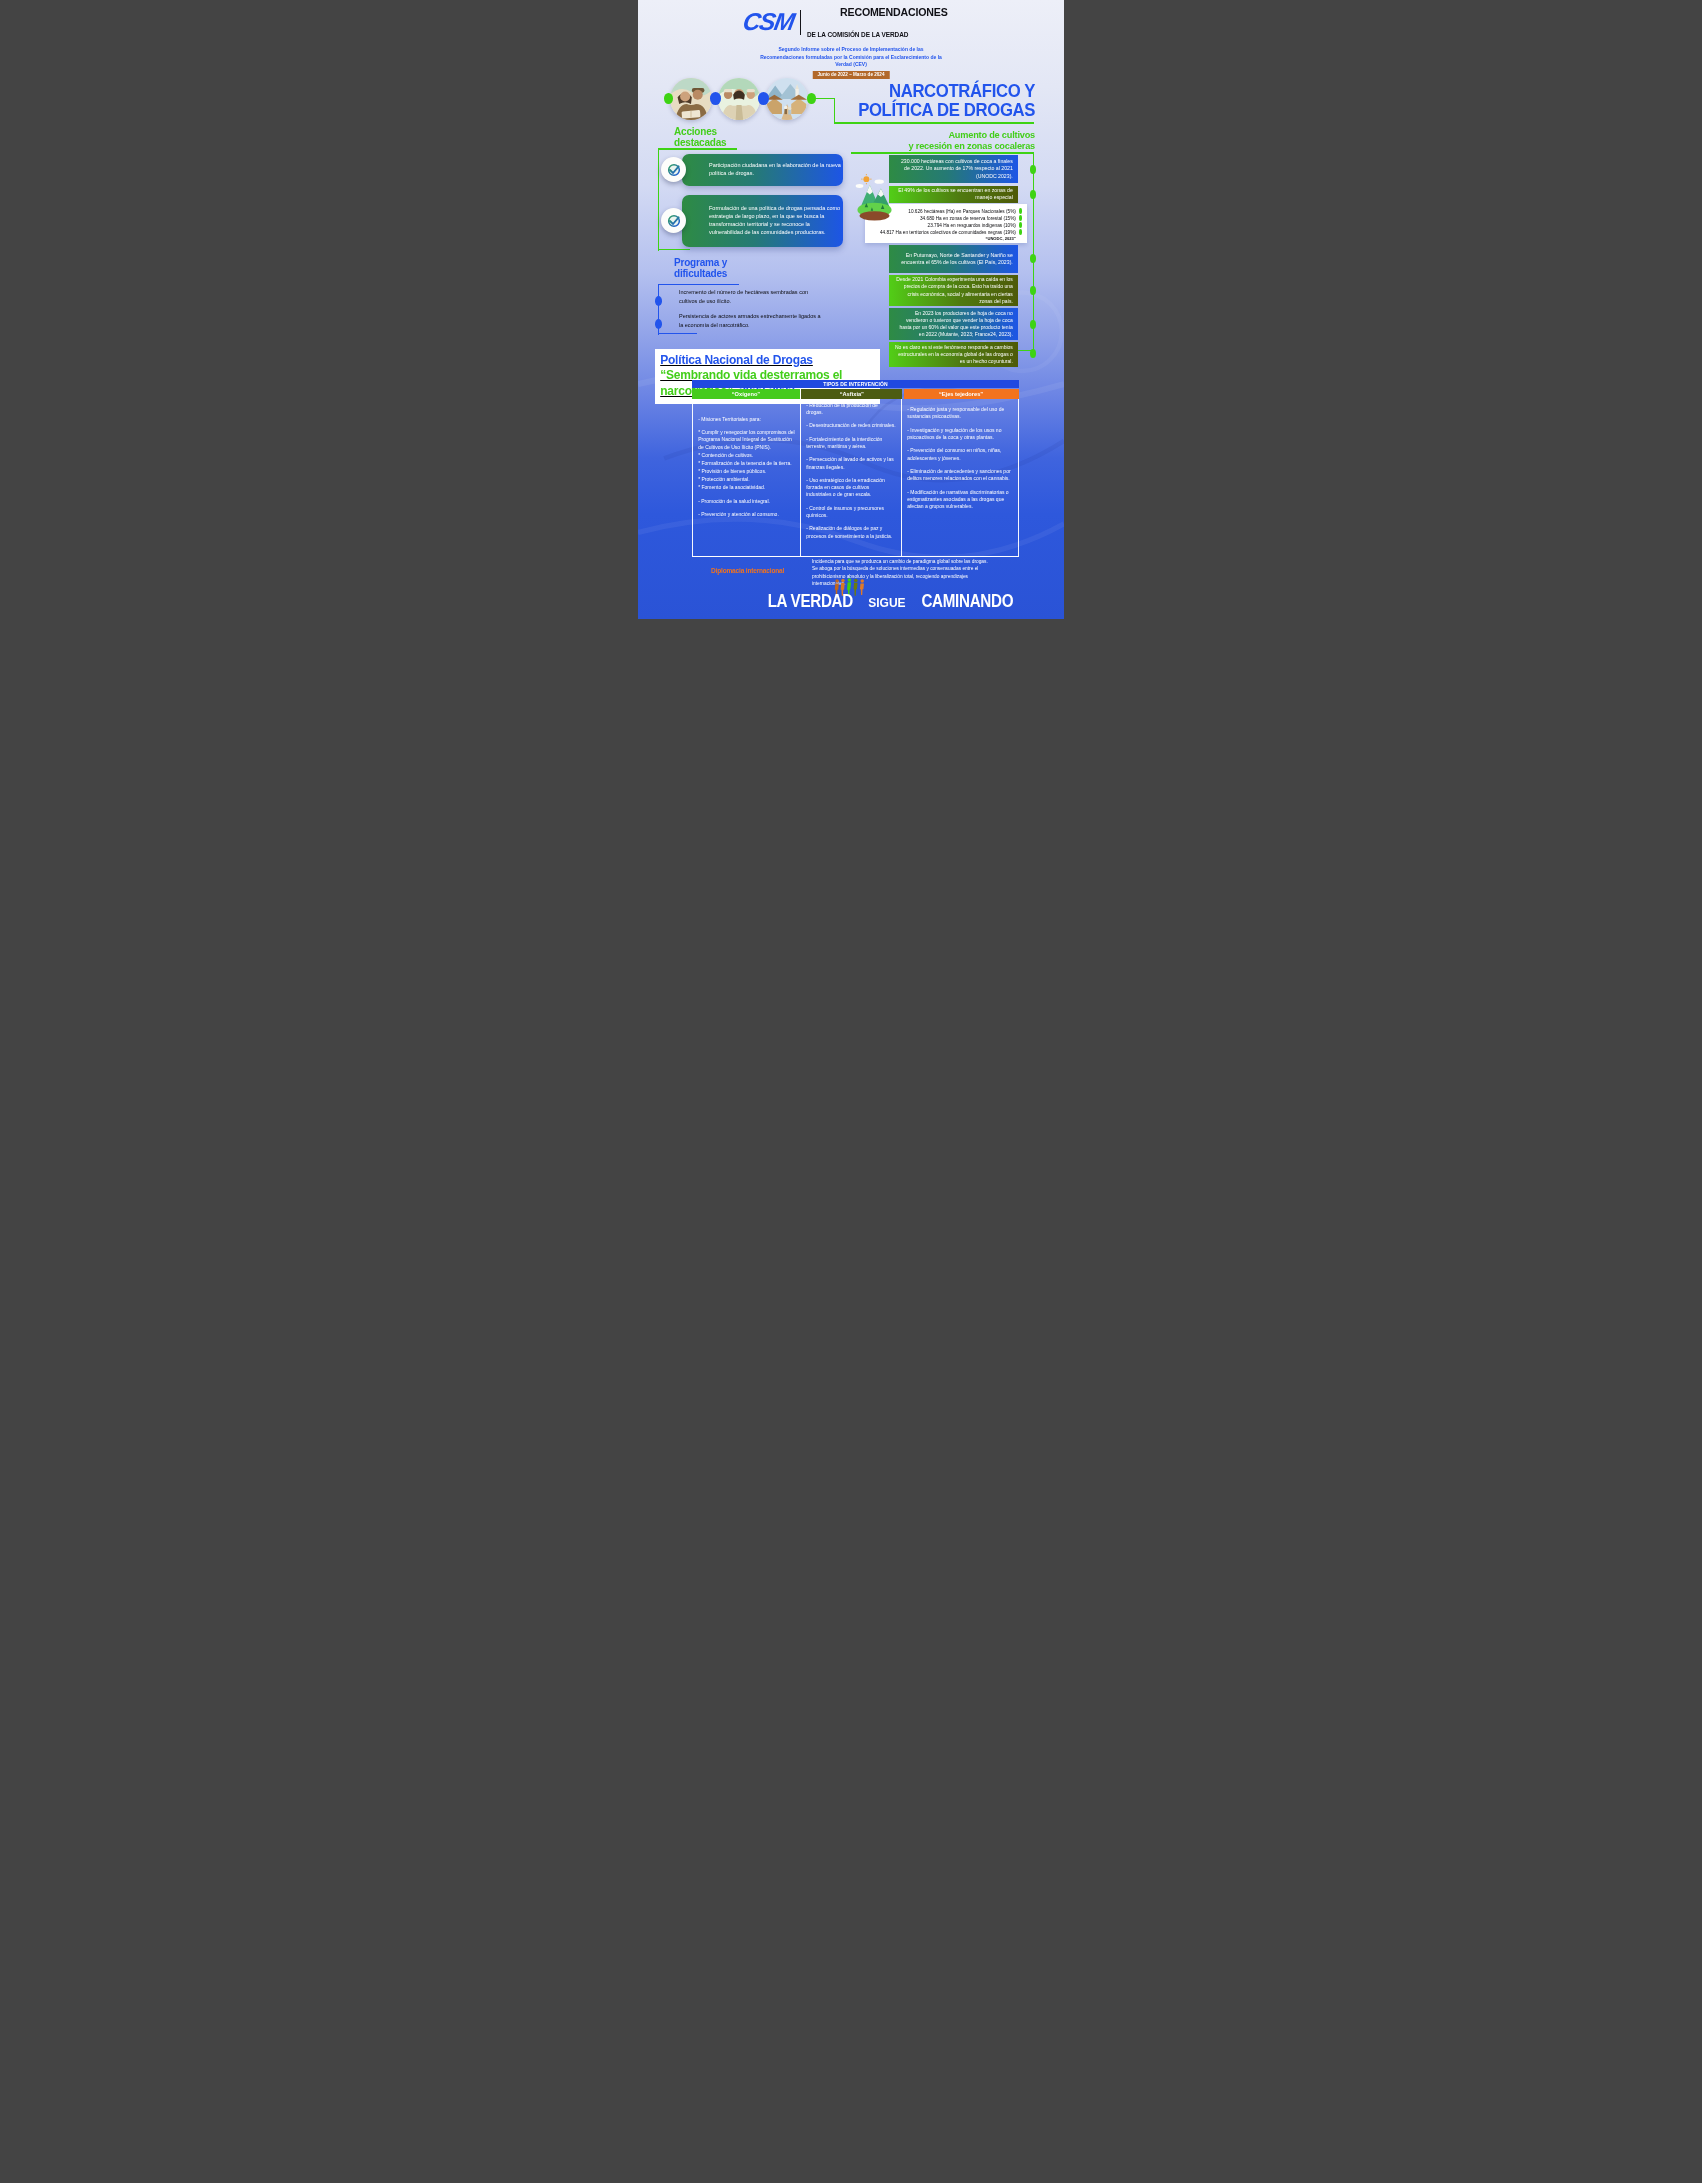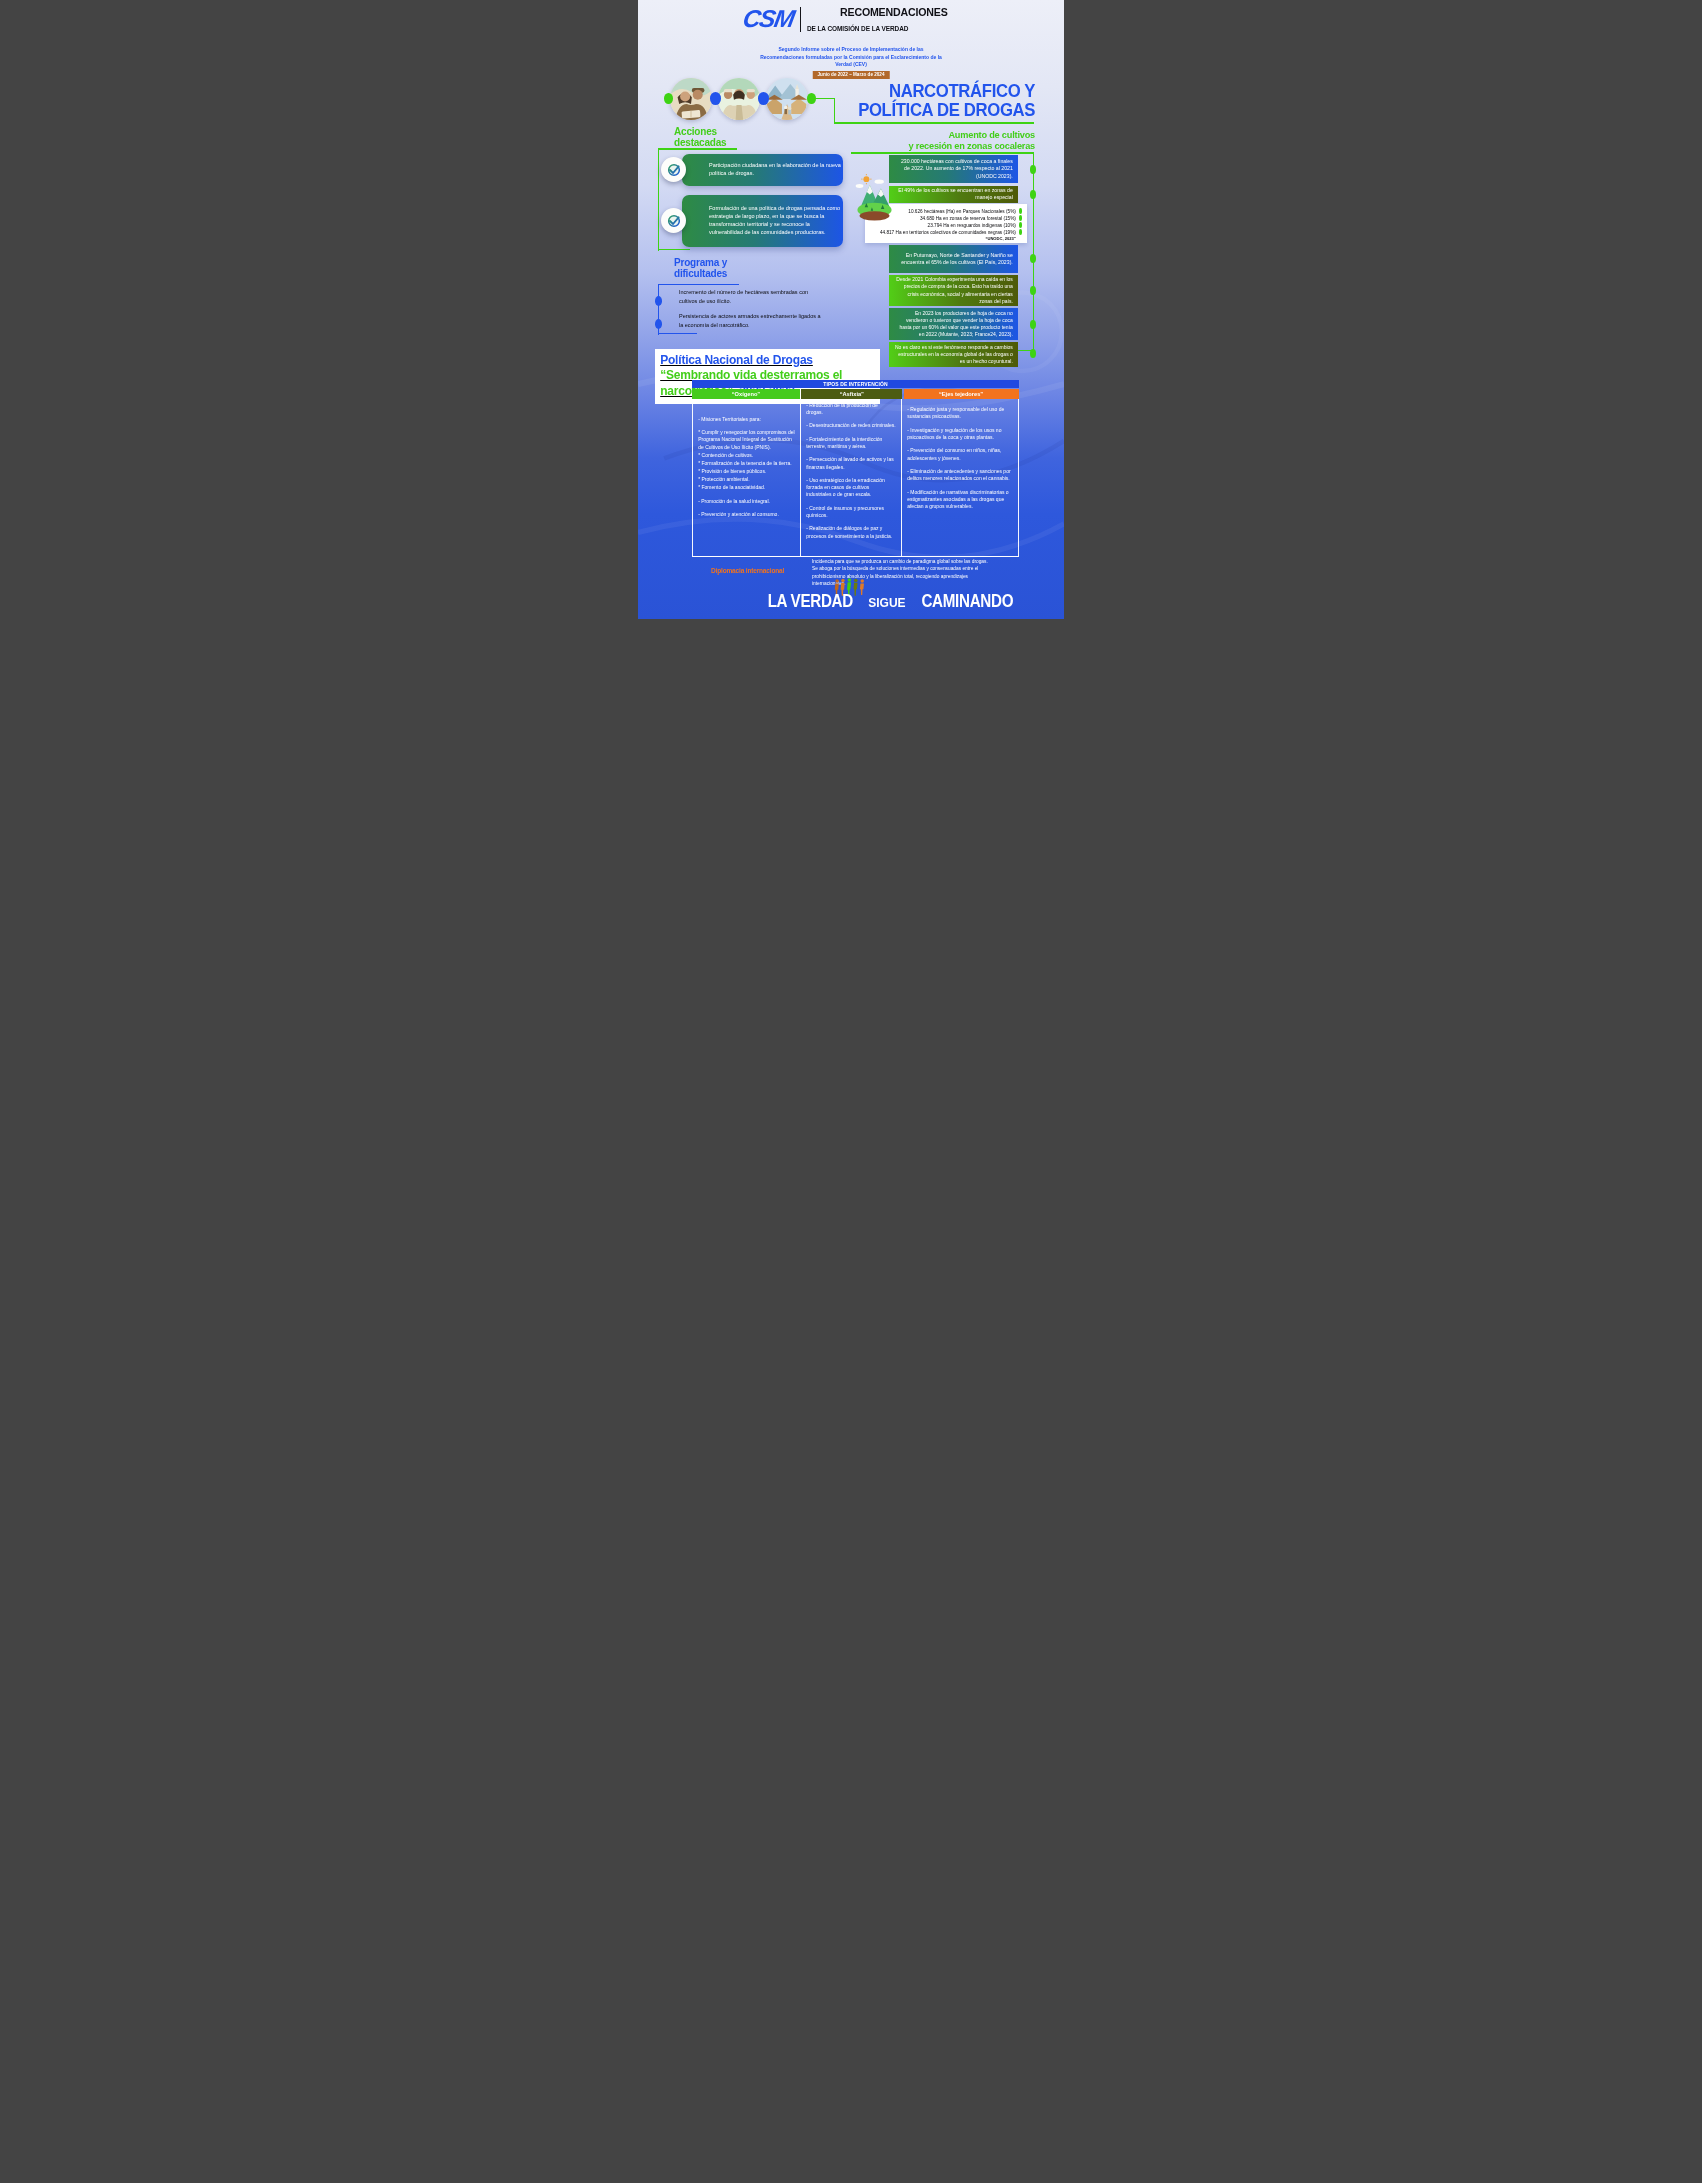--- a/index.html
+++ b/index.html
@@ -9,21 +9,21 @@
     background:linear-gradient(180deg,#edeff8 0%,#e3e7f5 14%,#d3daf3 30%,#b4c0ef 44%,#92a4e9 54%,#6b84e4 64%,#3f64de 74%,#2e58dc 83%,#2a53d6 100%);
   }
   .abs{position:absolute;}
   .condensed{display:inline-block;transform:scaleX(.86);}
   
   .logo-row{top:7px;left:0;width:100%;display:flex;justify-content:center;align-items:center;gap:6.1px;}
   .csm{font-size:24.5px;font-weight:800;font-style:italic;color:#2254ec;letter-spacing:-1.3px;transform:skewX(-10deg);line-height:1;}
   .logo-divider{width:0.9px;height:24.5px;background:#14141a;}
   .wordmark{display:flex;flex-direction:column;line-height:1;color:#101016;}
   .wm1{font-size:11.8px;font-weight:800;letter-spacing:-0.2px;margin-left:33px;}
-  .wm2{font-size:7.2px;font-weight:800;letter-spacing:-0.1px;margin-top:6px;}
+  .wm2{font-size:7.2px;font-weight:800;letter-spacing:-0.1px;margin-top:12px;}
   .wordmark .condensed{transform-origin:left center;transform:scaleX(.9);}
   .subtitle{top:46px;left:50%;transform:translateX(-50%);width:185px;text-align:center;color:#2254ec;font-weight:700;font-size:5px;line-height:1.5;}
   .date-badge{top:71px;left:50%;transform:translateX(-50%);background:#b2682a;color:#fff;font-weight:700;font-size:4.6px;padding:1.3px 4.8px;}
   
   .photo{top:78px;width:42px;height:42px;border-radius:50%;overflow:hidden;box-shadow:0 1.7px 4.4px rgba(30,40,90,.25);}
   .photo svg{display:block;width:100%;height:100%;}
   .dot-blue{top:92px;width:11.4px;height:13px;border-radius:50%;background:#2254ec;}
   .dot-green-end{top:93px;width:8.7px;height:10.5px;border-radius:50%;background:#3ed314;}
   .gline{background:#3ed314;}
   .bline{background:#2254ec;}

